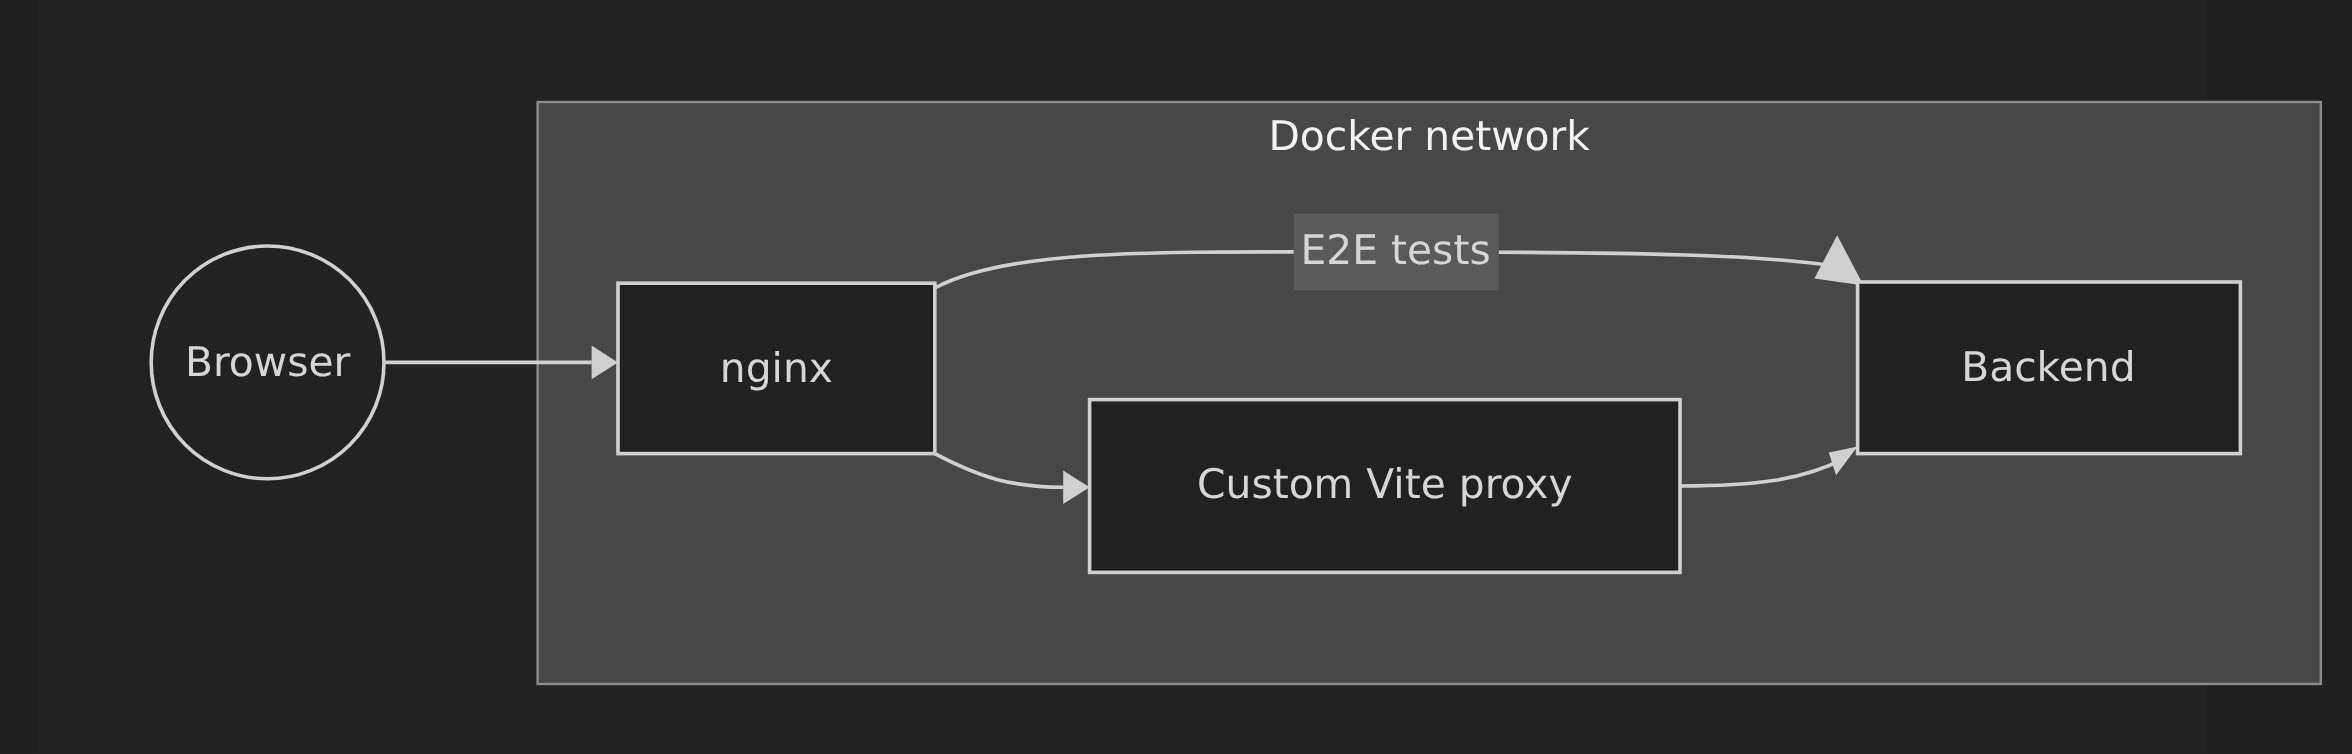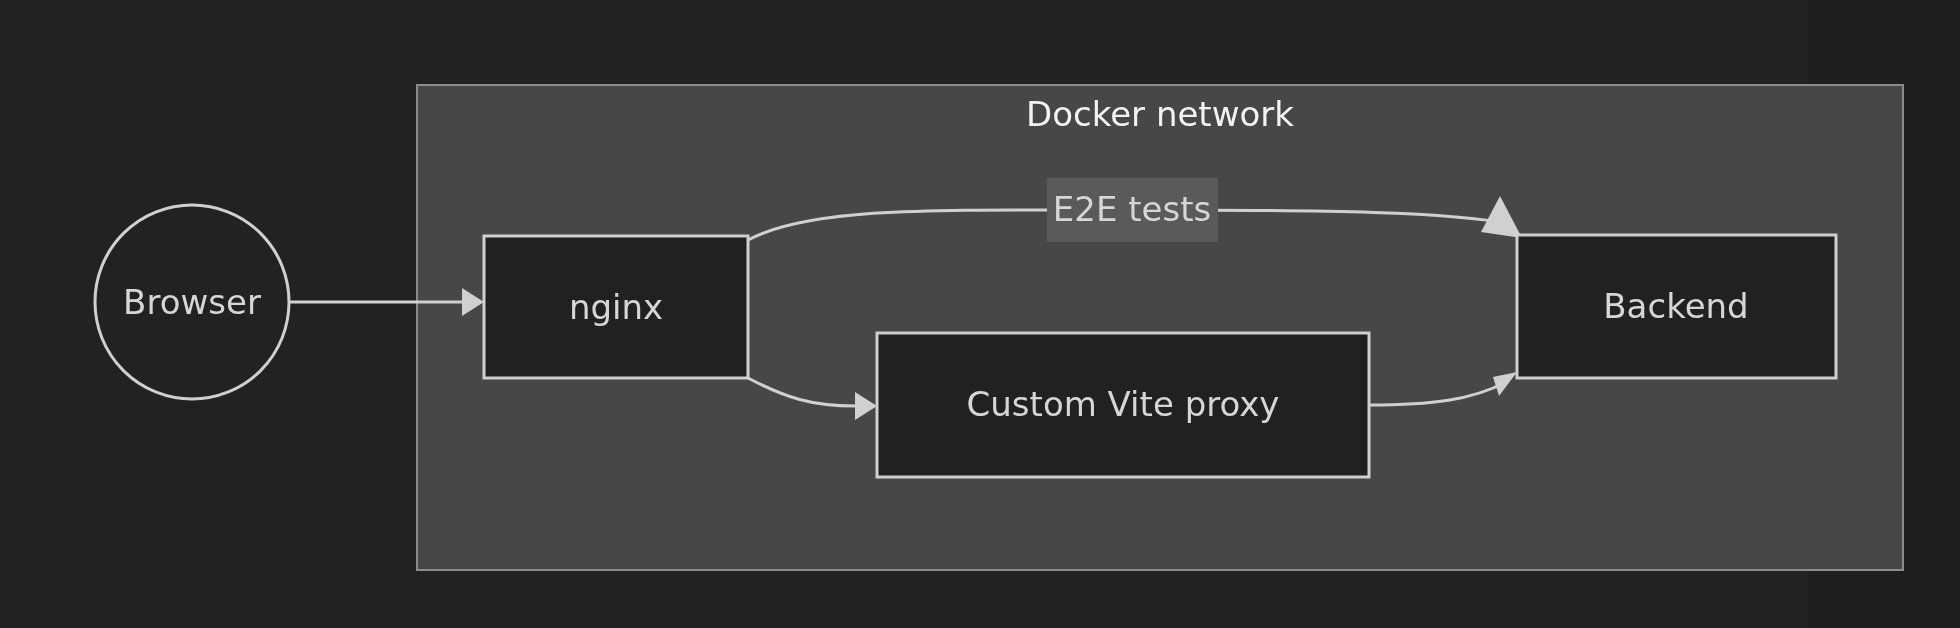--- a/index.html
+++ b/index.html
@@ -11,20 +11,21 @@
     width: 1960px;
     height: 628px;
     overflow: hidden;
     font-family: "DejaVu Sans", "Liberation Sans", sans-serif;
   }
   #canvas {
     position: relative;
     width: 1808px;
     height: 628px;
     background: #222222;
+    margin-left: 31px;
   }
   #diagram-svg {
     position: absolute;
     left: 0;
     top: 0;
     width: 1960px;
     height: 628px;
     display: block;
   }
   .node-label {

